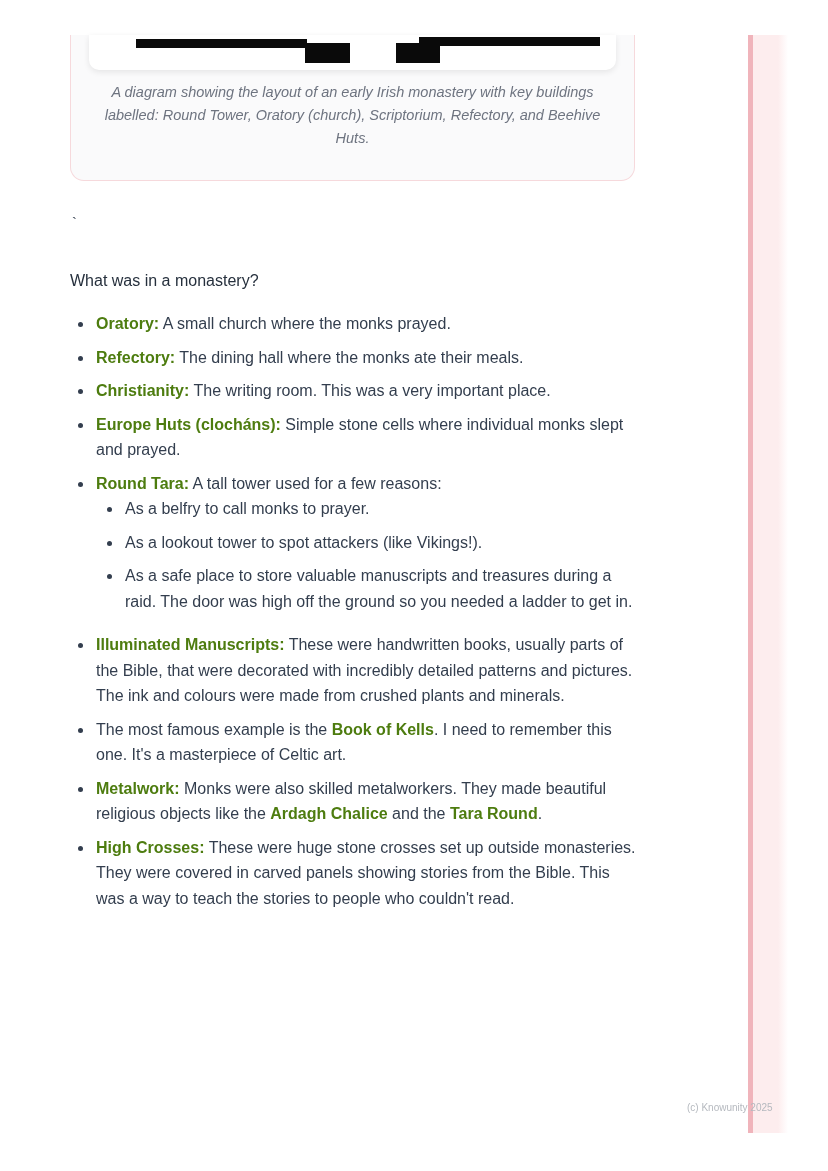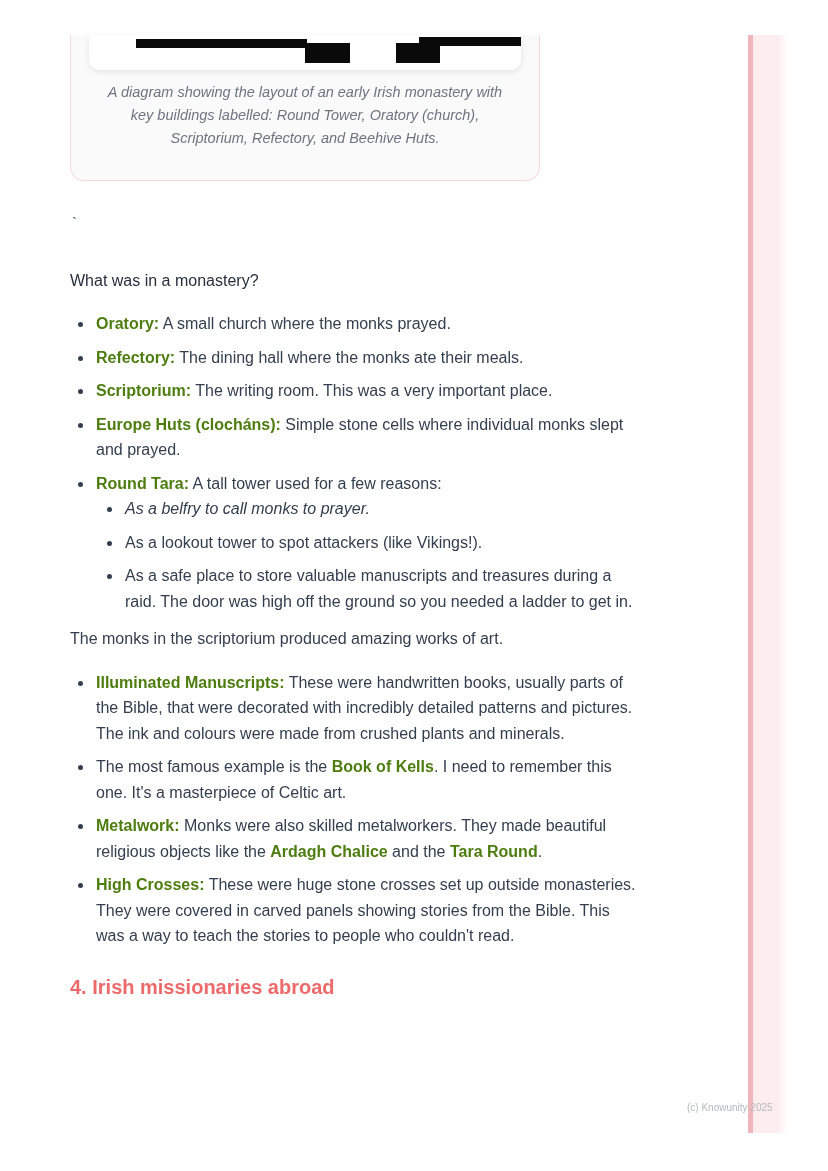--- a/index.html
+++ b/index.html
@@ -22,21 +22,21 @@
       var(--band-line, #f0b4bb) 5px,
       var(--band-fill, #fdedee) 5px,
       var(--band-fill, #fdedee) 30px,
       #ffffff 40px);
   }
 
   
   .figure-card {
     position: absolute;
     left: 70px; top: 35px;
-    width: 470px; height: 146px;
+    width: 565px; height: 146px;
     background: var(--card-bg, #fafafb);
     border: 1px solid var(--card-border, #f6d9dc);
     border-top: none;
     border-radius: 0 0 14px 14px;
   }
   .figure-image {
     position: absolute;
     left: 18px; top: 0; right: 18px;
     height: 35px;
     background: #ffffff;
@@ -70,21 +70,21 @@
   .stray { margin: 0 0 0 2px; height: 25px; font-size: 15px; }
   h4.subheading {
     margin-top: 33px;
     font-size: 16px; line-height: 25px;
     font-weight: normal;
     color: #26303d;
   }
   ul.bullets { margin: 18px 0 0 0; padding-left: 24px; list-style: disc; }
   ul.bullets li { margin-bottom: 8px; padding-left: 2px; }
   ul.bullets ul.nested { margin: 0 0 0 2px; padding-left: 25px; list-style: disc; }
-  ul.bullets ul.nested li:first-child { margin-top: 0; font-style: italic; }
+  ul.bullets ul.nested li:first-child { margin-top: 0; }
   .b { font-weight: bold; color: #4d7c0f; }
   h3.accent-heading {
     margin-top: 24px;
     font-size: 20px; line-height: 28px;
     font-weight: bold;
     color: var(--accent, #ed6a6b);
   }
   p.para { margin-top: 12px; }
 
   .watermark {
@@ -112,33 +112,31 @@
   <div class="figure-caption">A diagram showing the layout of an early Irish monastery with key buildings labelled: Round Tower, Oratory (church), Scriptorium, Refectory, and Beehive Huts.</div>
 </div>
 
 <div class="content">
   <p class="stray">`</p>
 
   <h4 class="subheading">What was in a monastery?</h4>
   <ul class="bullets">
       <li><span class="b">Oratory:</span><span> A small church where the monks prayed.</span></li>
       <li><span class="b">Refectory:</span><span> The dining hall where the monks ate their meals.</span></li>
-      <li><span class="b">Scriptorium:</span><span> The writing room. This was a very important place.</span></li>
+      <li><span class="b">Christianity:</span><span> The writing room. This was a very important place.</span></li>
       <li><span class="b">Europe Huts (clocháns):</span><span> Simple stone cells where individual monks slept and prayed.</span></li>
       <li><span class="b">Round Tara:</span><span> A tall tower used for a few reasons:</span><ul class="nested">
           <li><span>As a belfry to call monks to prayer.</span></li>
           <li><span>As a lookout tower to spot attackers (like Vikings!).</span></li>
           <li><span>As a safe place to store valuable manuscripts and treasures during a raid. The door was high off the ground so you needed a ladder to get in.</span></li>
         </ul></li>
     </ul>
 
-  <p class="para">The monks in the scriptorium produced amazing works of art.</p>
   <ul class="bullets">
       <li><span class="b">Illuminated Manuscripts:</span><span> These were handwritten books, usually parts of the Bible, that were decorated with incredibly detailed patterns and pictures. The ink and colours were made from crushed plants and minerals.</span></li>
       <li><span>The most famous example is the </span><span class="b">Book of Kells</span><span>. I need to remember this one. It's a masterpiece of Celtic art.</span></li>
       <li><span class="b">Metalwork:</span><span> Monks were also skilled metalworkers. They made beautiful religious objects like the </span><span class="b">Ardagh Chalice</span><span> and the </span><span class="b">Tara Round</span><span>.</span></li>
       <li><span class="b">High Crosses:</span><span> These were huge stone crosses set up outside monasteries. They were covered in carved panels showing stories from the Bible. This was a way to teach the stories to people who couldn't read.</span></li>
     </ul>
 
-  <h3 class="accent-heading">4. Irish missionaries abroad</h3>
 </div>
 
 <div class="watermark">(c) Knowunity 2025</div>
 
 </body></html>

